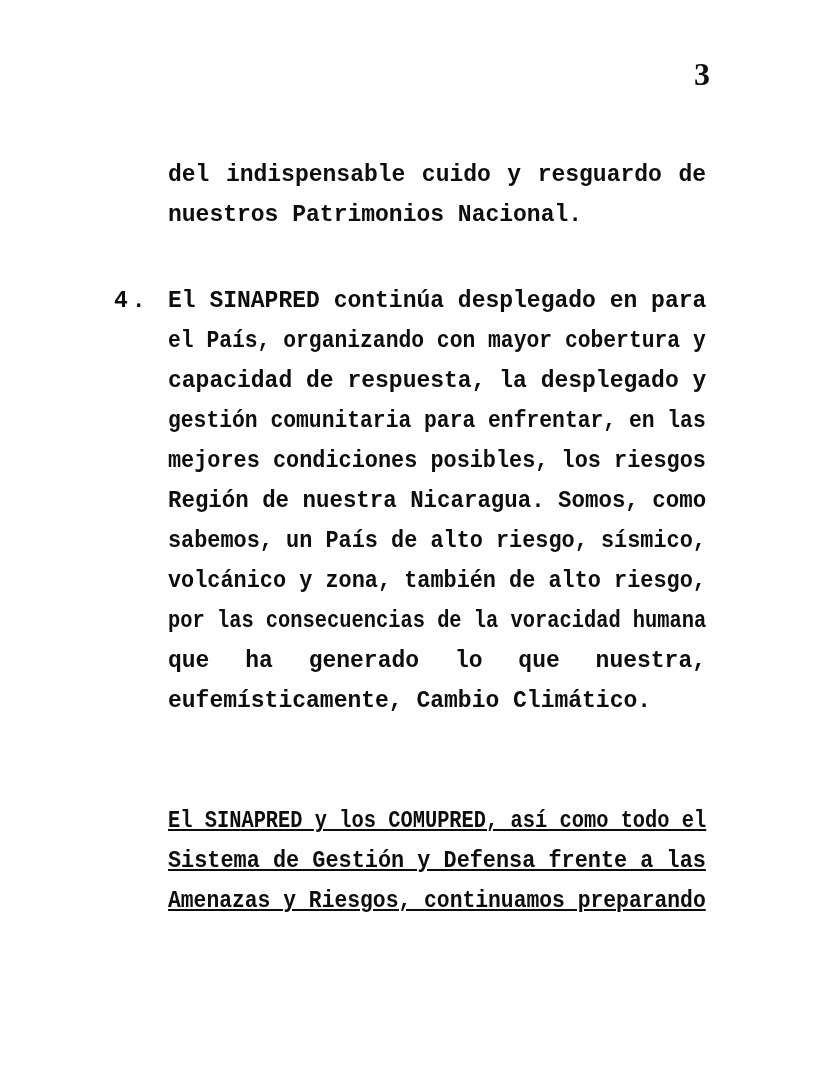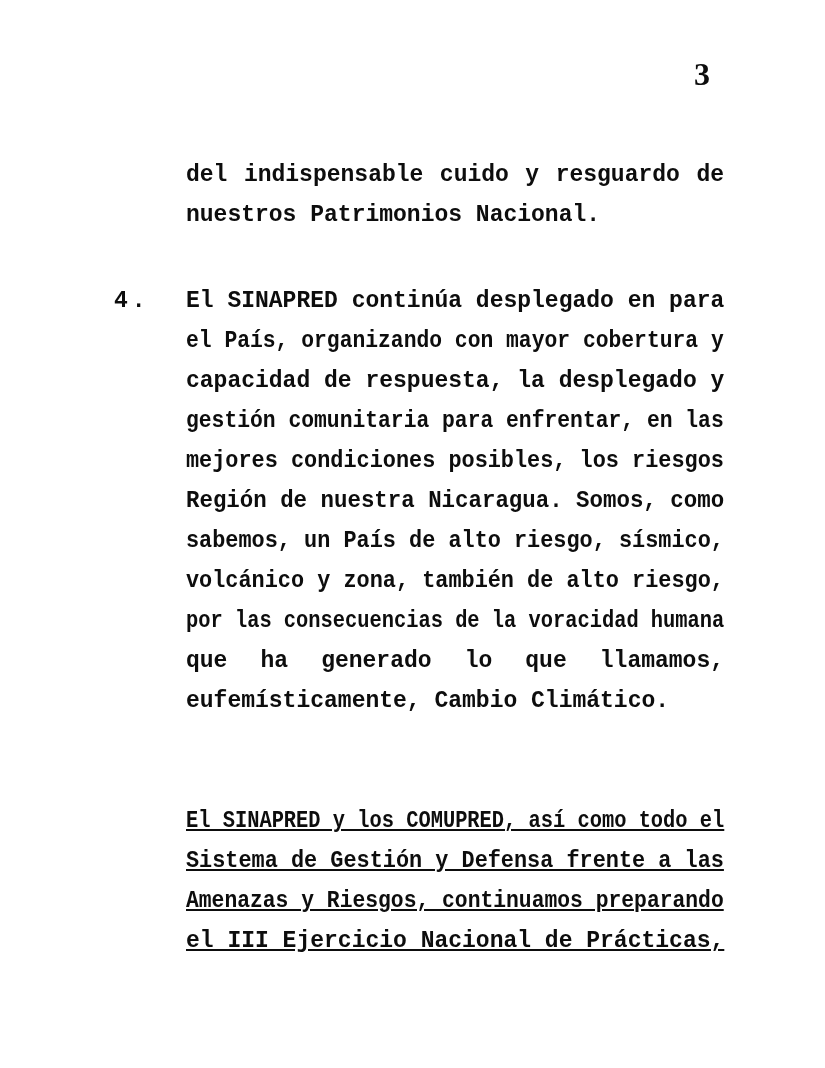--- a/index.html
+++ b/index.html
@@ -22,21 +22,21 @@
     left: 694px;
     top: 58px;
     font-family: "Liberation Serif", "DejaVu Serif", serif;
     font-weight: bold;
     font-size: 32px;
     line-height: 32px;
     color: #0d0d0d;
   }
   .para {
     position: absolute;
-    left: 186px;
+    left: 168px;
     width: 538px;
   }
   .para-intro { top: 155px; }
   .para-item1 { top: 281px; }
   .para-item2 { top: 801px; text-decoration: underline; }
   .item-number {
     position: absolute;
     left: 114px;
     top: 281px;
     height: 40px;
@@ -75,23 +75,22 @@
   <div class="para para-item1">
       <div class="line just">El SINAPRED continúa desplegado en para</div>
       <div class="line just" style="transform: scaleX(0.927586);">el País, organizando con mayor cobertura y</div>
       <div class="line just">capacidad de respuesta, la desplegado y</div>
       <div class="line just" style="transform: scaleX(0.927586);">gestión comunitaria para enfrentar, en las</div>
       <div class="line just" style="transform: scaleX(0.95053);">mejores condiciones posibles, los riesgos</div>
       <div class="line just" style="transform: scaleX(0.974638);">Región de nuestra Nicaragua. Somos, como</div>
       <div class="line just" style="transform: scaleX(0.95053);">sabemos, un País de alto riesgo, sísmico,</div>
       <div class="line just" style="transform: scaleX(0.95053);">volcánico y zona, también de alto riesgo,</div>
       <div class="line just" style="transform: scaleX(0.886326);">por las consecuencias de la voracidad humana</div>
-      <div class="line just">que ha generado lo que llamamos,</div>
+      <div class="line just">que ha generado lo que nuestra,</div>
       <div class="line">eufemísticamente, Cambio Climático.</div>
     </div>
 
   <div class="para para-item2">
       <div class="line just" style="transform: scaleX(0.886326);">El SINAPRED y los COMUPRED, así como todo el</div>
       <div class="line just" style="transform: scaleX(0.95053);">Sistema de Gestión y Defensa frente a las</div>
       <div class="line just" style="transform: scaleX(0.927586);">Amenazas y Riesgos, continuamos preparando</div>
-      <div class="line just">el III Ejercicio Nacional de Prácticas,</div>
     </div>
 </div>
 
 </body></html>

